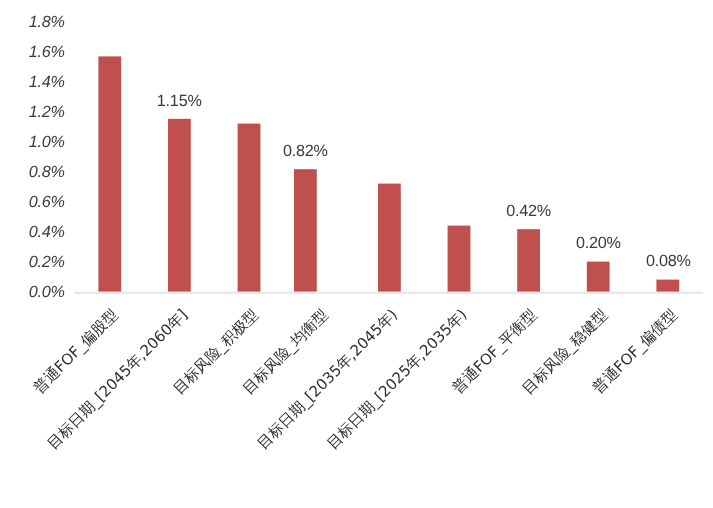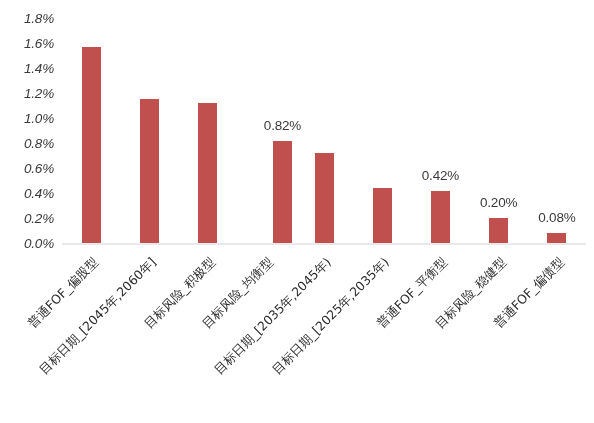--- a/index.html
+++ b/index.html
@@ -119,25 +119,26 @@
     </div>
 
   <div id="plot-area">
     <div id="baseline"></div>
     <div id="bars-container">
         <div class="bar-group" style="left: 19.6111px; width: 19px;">
           <div class="bar" style="background: rgb(192, 80, 77); top: 46.75px; height: 196.25px; bottom: auto;"></div>
         </div>
         <div class="bar-group" style="left: 77.8333px; width: 19px;">
           <div class="bar" style="background: rgb(192, 80, 77); top: 99.25px; height: 143.75px; bottom: auto;"></div>
+          <div class="bar-value" style="top: 76.25px;">1.15%</div>
         </div>
         <div class="bar-group" style="left: 136.056px; width: 19px;">
           <div class="bar" style="background: rgb(192, 80, 77); top: 103px; height: 140px; bottom: auto;"></div>
         </div>
-        <div class="bar-group" style="left: 211px; width: 19px;">
+        <div class="bar-group" style="left: 183px; width: 19px;">
           <div class="bar" style="background: rgb(192, 80, 77); top: 140.5px; height: 102.5px; bottom: auto;"></div>
           <div class="bar-value" style="top: 117.5px;">0.82%</div>
         </div>
         <div class="bar-group" style="left: 252.5px; width: 19px;">
           <div class="bar" style="background: rgb(192, 80, 77); top: 153px; height: 90px; bottom: auto;"></div>
         </div>
         <div class="bar-group" style="left: 310.722px; width: 19px;">
           <div class="bar" style="background: rgb(192, 80, 77); top: 188px; height: 55px; bottom: auto;"></div>
         </div>
         <div class="bar-group" style="left: 368.944px; width: 19px;">

